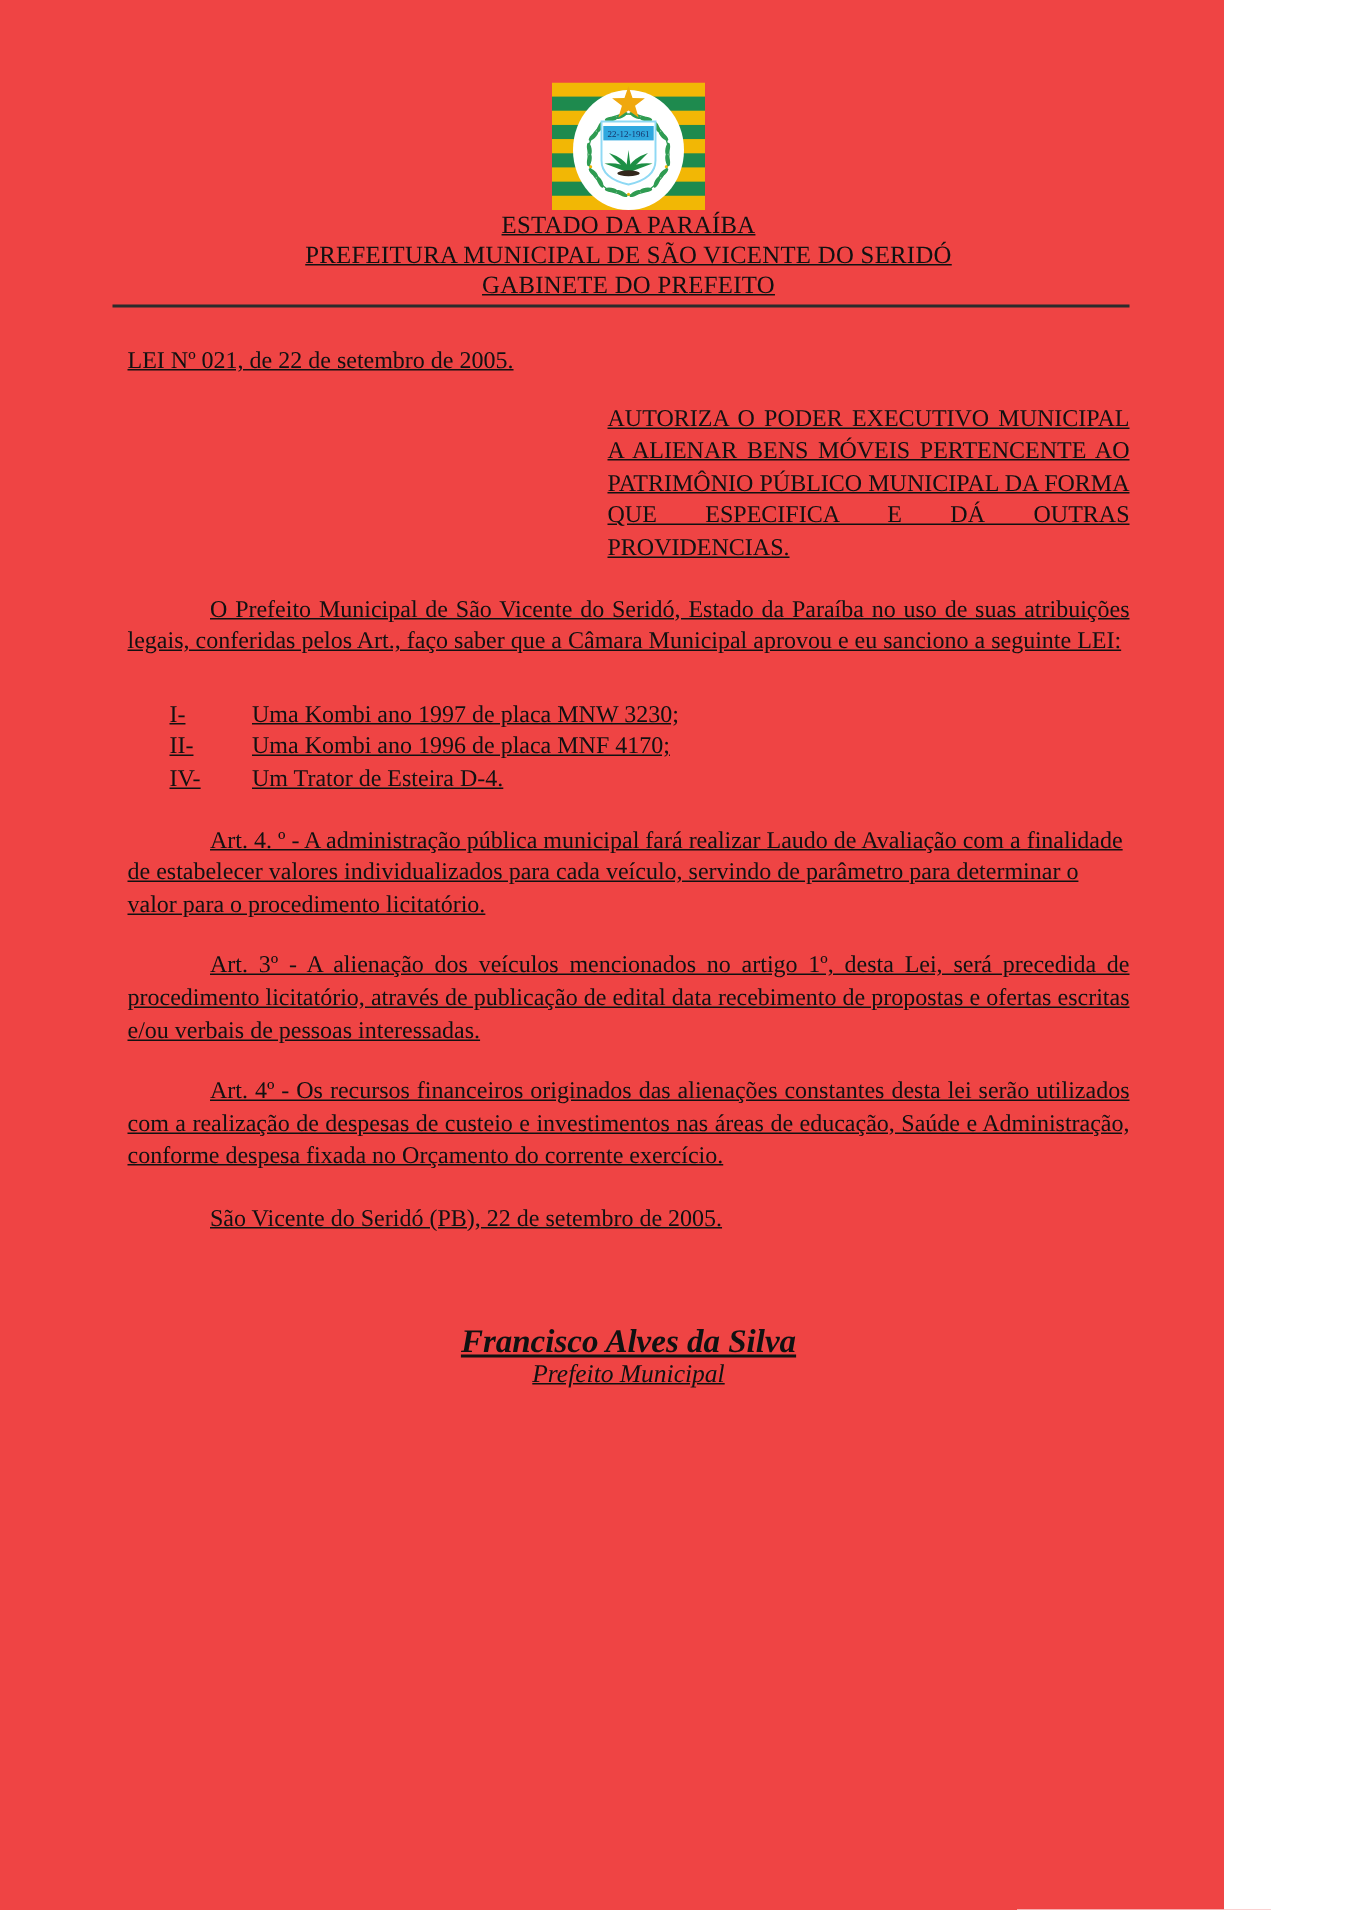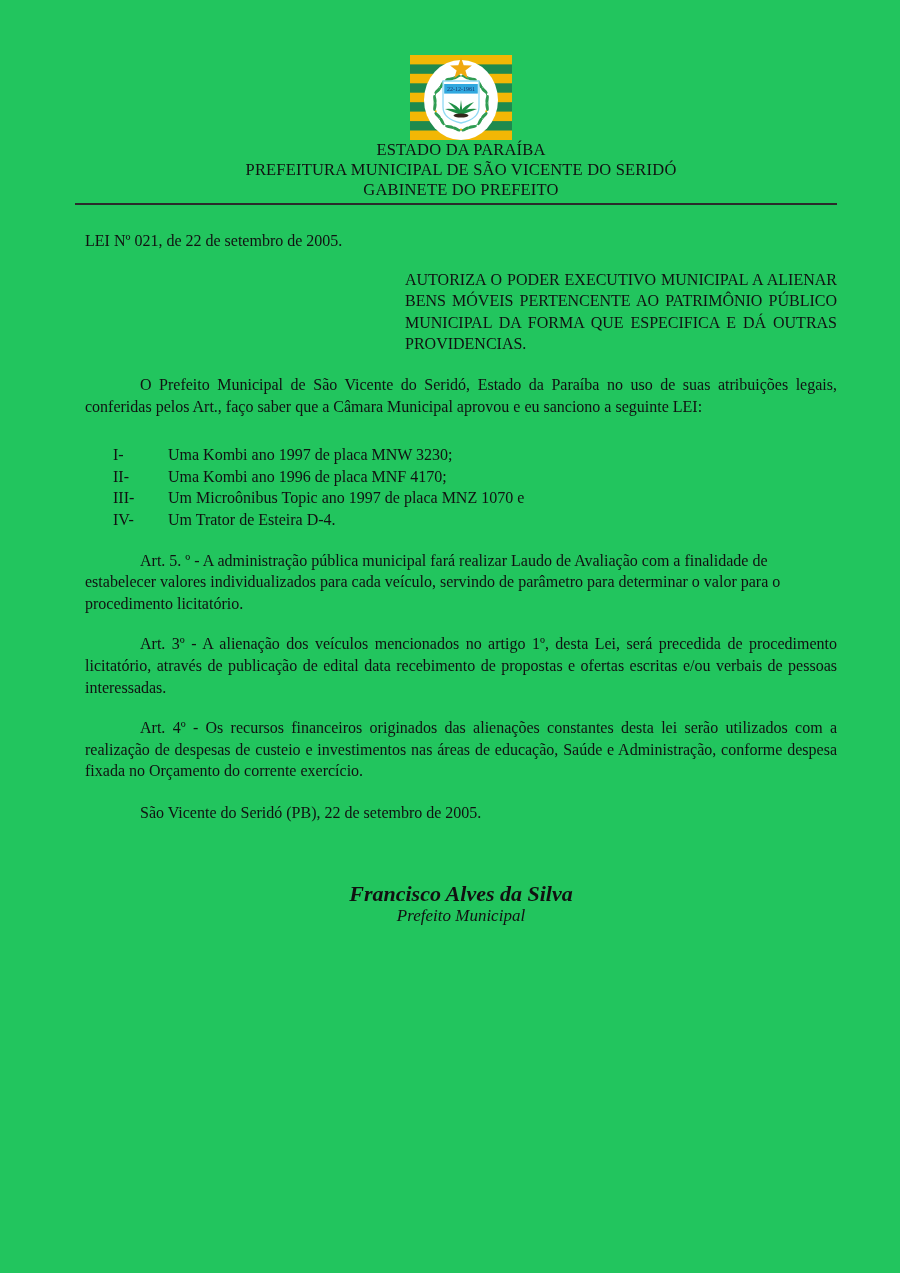--- a/index.html
+++ b/index.html
@@ -1,27 +1,28 @@
 <!DOCTYPE html>
 <html lang="pt"><head>
 <meta charset="utf-8">
 <style>
   html, body { margin: 0; padding: 0; background: #ffffff; }
   .page {
     position: relative;
-    width: 900px;
+    width: 816px;
     height: 1273px;
-    background: #22c55e;
+    background: #ef4444;
     overflow: hidden;
     box-sizing: border-box;
     padding: 55px 63px 0 85px;
     font-family: "Liberation Serif", "DejaVu Serif", serif;
     color: #111111;
     font-size: 16px;
     line-height: 21.6px;
+    text-decoration: underline;
   }
   .doc-header { text-align: center; }
   .emblem-svg { display: inline-block; vertical-align: top; }
   .hdr-line {
     font-size: 16.5px;
     line-height: 20px;
     letter-spacing: 0.2px;
     white-space: nowrap;
   }
   .hdr-rule {
@@ -159,30 +160,26 @@
     <div class="vehicle-list">
       <div class="vehicle-item">
         <span class="vehicle-numeral">I-</span>
         <span class="vehicle-text">Uma Kombi ano 1997 de placa MNW 3230;</span>
       </div>
       <div class="vehicle-item">
         <span class="vehicle-numeral">II-</span>
         <span class="vehicle-text">Uma Kombi ano 1996 de placa MNF 4170;</span>
       </div>
       <div class="vehicle-item">
-        <span class="vehicle-numeral">III-</span>
-        <span class="vehicle-text">Um Microônibus Topic ano 1997 de placa MNZ 1070 e</span>
-      </div>
-      <div class="vehicle-item">
         <span class="vehicle-numeral">IV-</span>
         <span class="vehicle-text">Um Trator de Esteira D-4.</span>
       </div>
     </div>
 
-    <p class="para ragged">Art. 5. º - A administração pública municipal fará realizar Laudo de Avaliação com a finalidade de estabelecer valores individualizados para cada veículo, servindo de parâmetro para determinar o valor para o procedimento licitatório.</p>
+    <p class="para ragged">Art. 4. º - A administração pública municipal fará realizar Laudo de Avaliação com a finalidade de estabelecer valores individualizados para cada veículo, servindo de parâmetro para determinar o valor para o procedimento licitatório.</p>
 
     <p class="para">Art. 3º - A alienação dos veículos mencionados no artigo 1º, desta Lei, será precedida de procedimento licitatório, através de publicação de edital data recebimento de propostas e ofertas escritas e/ou verbais de pessoas interessadas.</p>
 
     <p class="para">Art. 4º - Os recursos financeiros originados das alienações constantes desta lei serão utilizados com a realização de despesas de custeio e investimentos nas áreas de educação, Saúde e Administração, conforme despesa fixada no Orçamento do corrente exercício.</p>
 
 
     <p class="place-date">São Vicente do Seridó (PB), 22 de setembro de 2005.</p>
 
     <div class="signature-block">
       <div class="sig-name">Francisco Alves da Silva</div>

